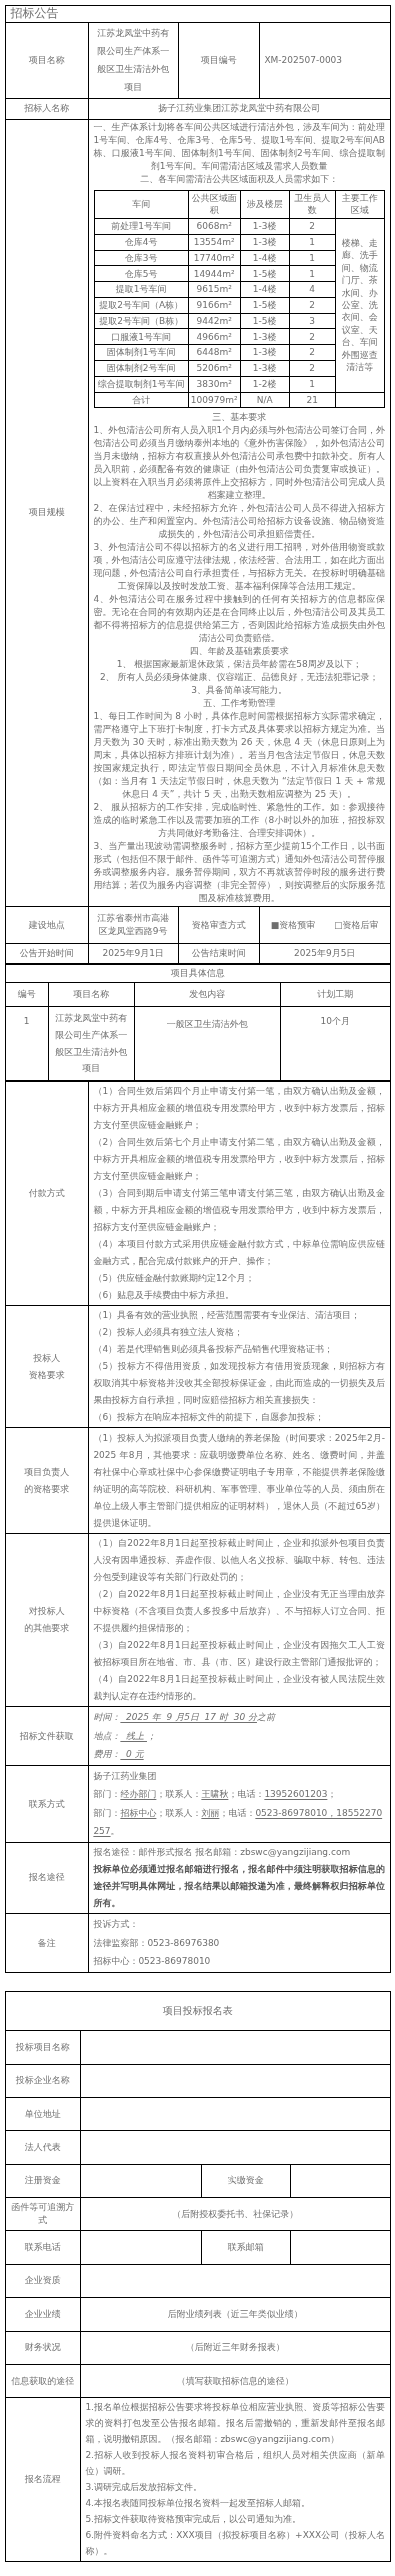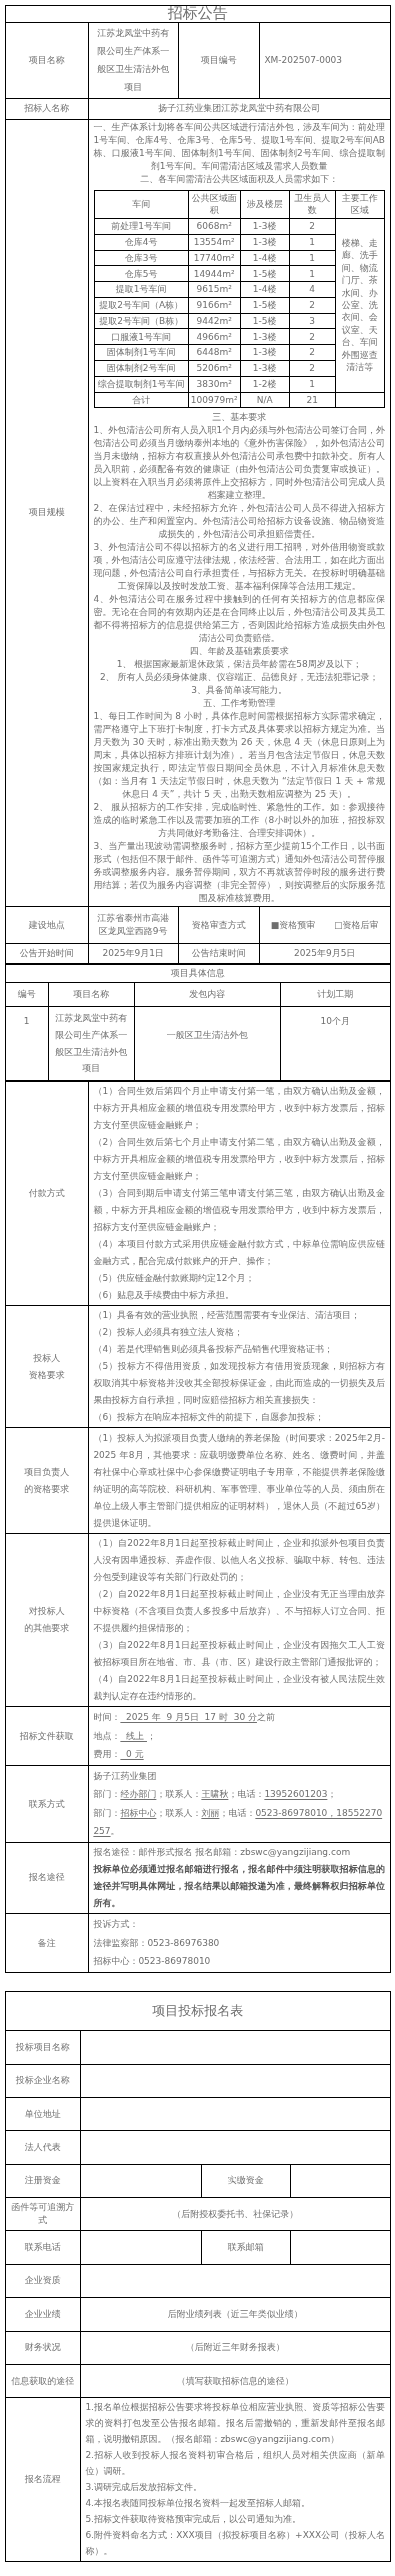--- a/index.html
+++ b/index.html
@@ -2,40 +2,40 @@
 <html style="font-size:9.5px"><head>
 <meta charset="utf-8">
 <style>
   html,body{margin:0;padding:0;background:#ffffff;}
   body{width:396px;font-family:"DejaVu Sans",sans-serif;color:#6f6f6f;}
   .doc{padding:4.7px;min-height:2567px;box-sizing:border-box;}
   table{border-collapse:collapse;width:386px;table-layout:fixed;background:#fff;}
   .stack{margin-top:-0.6px;}
   td{border:0.6px solid #000;font-size:9px;font-weight:normal;vertical-align:middle;
      padding:1.2px 4.7px;word-break:break-all;line-height:13px;}
-  .ttl{ text-align:center;height:14.2px;font-size:15px;}
+  .ttl{ text-align:left;height:14.2px;font-size:12px;}
   .lbl{ text-align:center;}
   .ctr{ text-align:center;}
   .lft{ text-align:left;}
   .cj{  text-align:justify;text-align-last:center;}
   .lj{  text-align:justify;text-align-last:left;}
-  .pre{ white-space:pre-wrap;}
+  .pre{ white-space:pre-wrap;font-style:italic;}
   p{margin:0;}
   .u{text-decoration:underline;text-underline-offset:1.8px;}
   .bold{font-weight:bold;color:#555;}
   .roomy td{line-height:17px;}
   .airy  td{line-height:18.4px;}
   .flowy td{line-height:16px;}
   
   .ws{width:291px;margin:3.6px auto 2.4px auto;table-layout:fixed;}
   .ws td{text-align:center;padding:1.2px 1.8px;line-height:12.4px;}
   .gap{height:18px;}
   .t2 .lbl{padding:1.2px 2.4px;}
   .formrow td{height:30px;}
-  .t2title td{height:36px;text-align:center;font-size:13px;}
+  .t2title td{height:36px;text-align:center;font-size:10px;}
 </style>
 </head>
 <body>
 
 <div class="doc">
 
   <table>
     <colgroup>
         <col style="width:83px">
         <col style="width:90px">
@@ -202,21 +202,21 @@
     </tr>
     <tr>
       <td class="lbl" style="height:20px">编号</td>
       <td class="lbl">项目名称</td>
       <td class="lbl">发包内容</td>
       <td class="lbl">计划工期</td>
     </tr>
     <tr>
       <td class="ctr" style="vertical-align:top;padding-top:8.3px;height:64px">1</td>
       <td class="ctr" style="line-height:16.6px">江苏龙凤堂中药有限公司生产体系一般区卫生清洁外包项目</td>
-      <td class="ctr" style="vertical-align:top;padding-top:22px">一般区卫生清洁外包</td>
+      <td class="ctr" style="vertical-align:top;padding-top:11px">一般区卫生清洁外包</td>
       <td class="ctr" style="vertical-align:top;padding-top:8.3px">10个月</td>
     </tr>
   </tbody>
     </table>
 
   <table class="stack">
     <colgroup>
         <col style="width:83px">
         <col>
       </colgroup>

